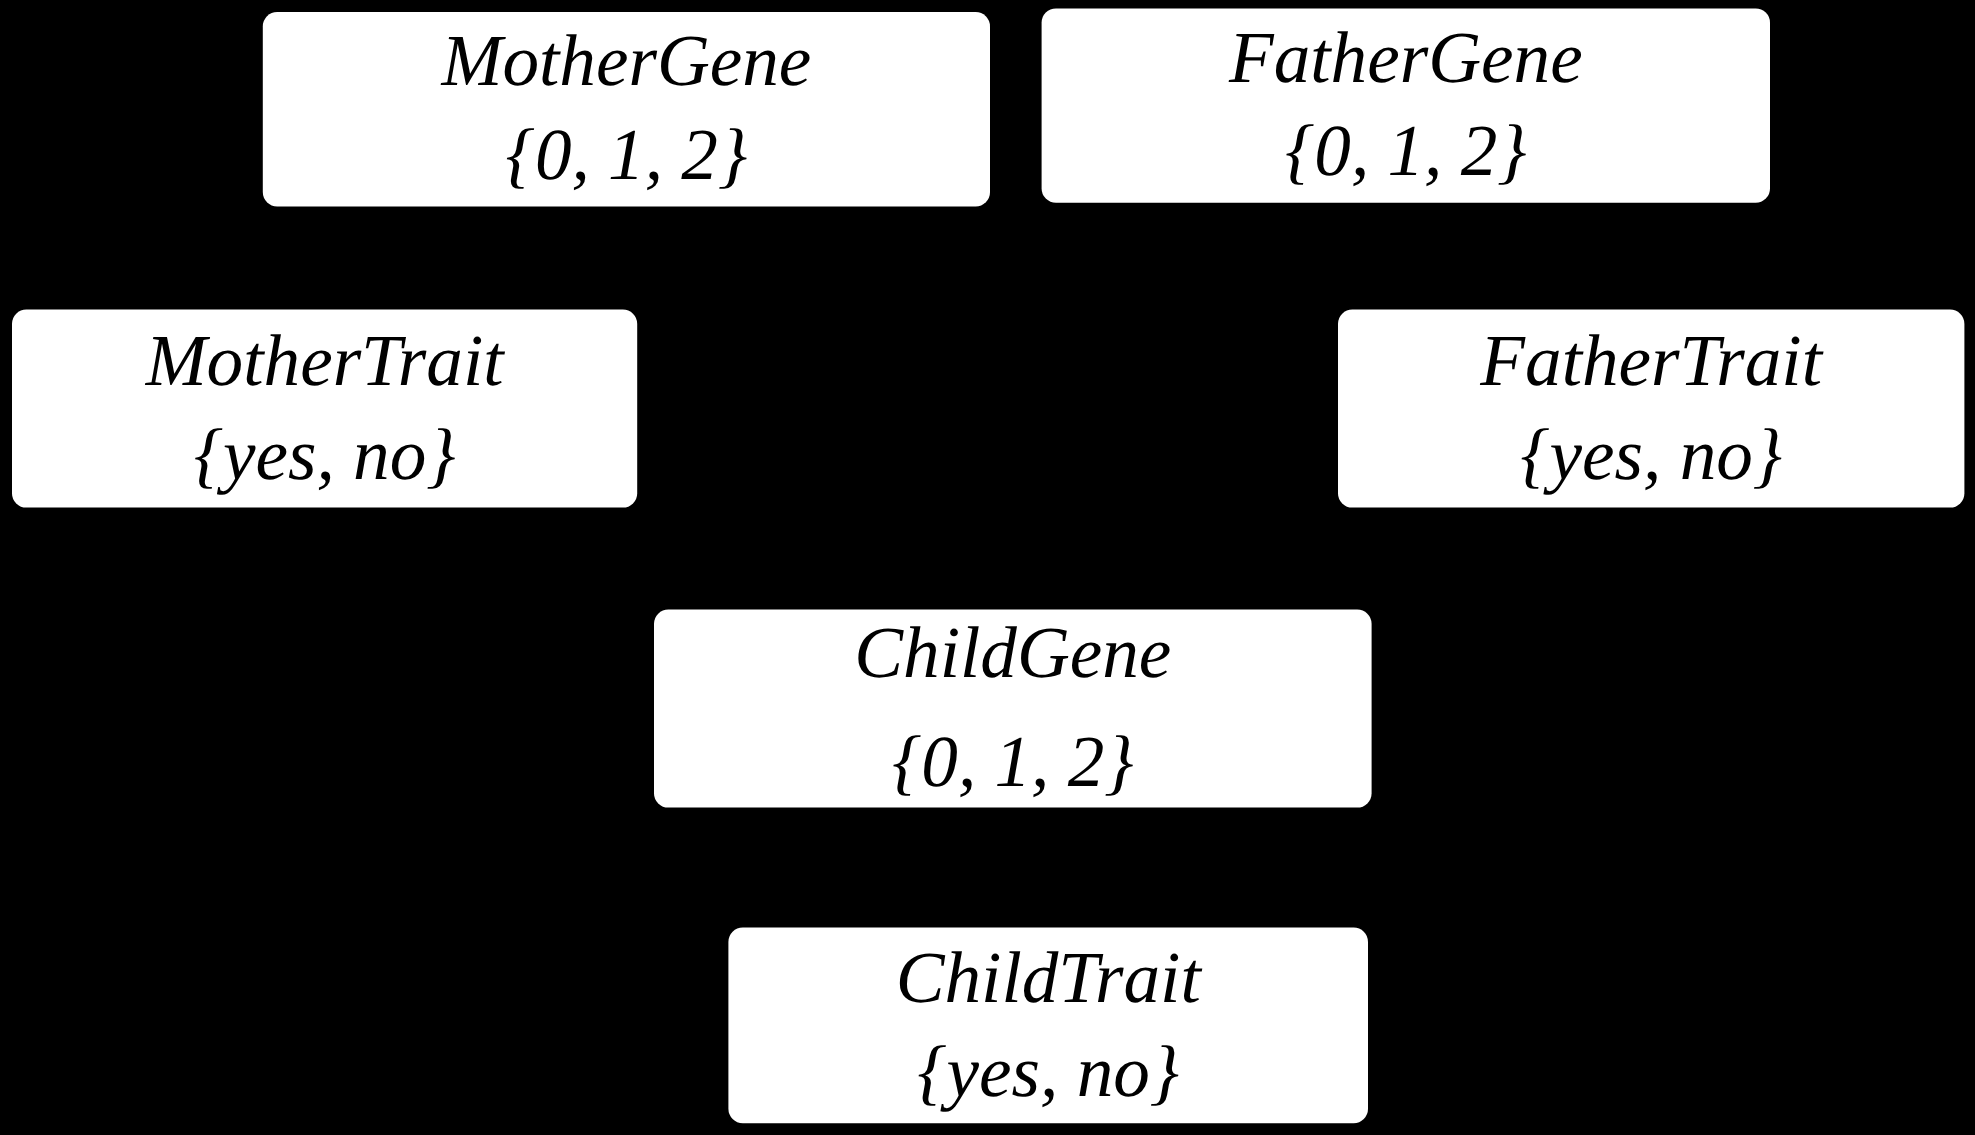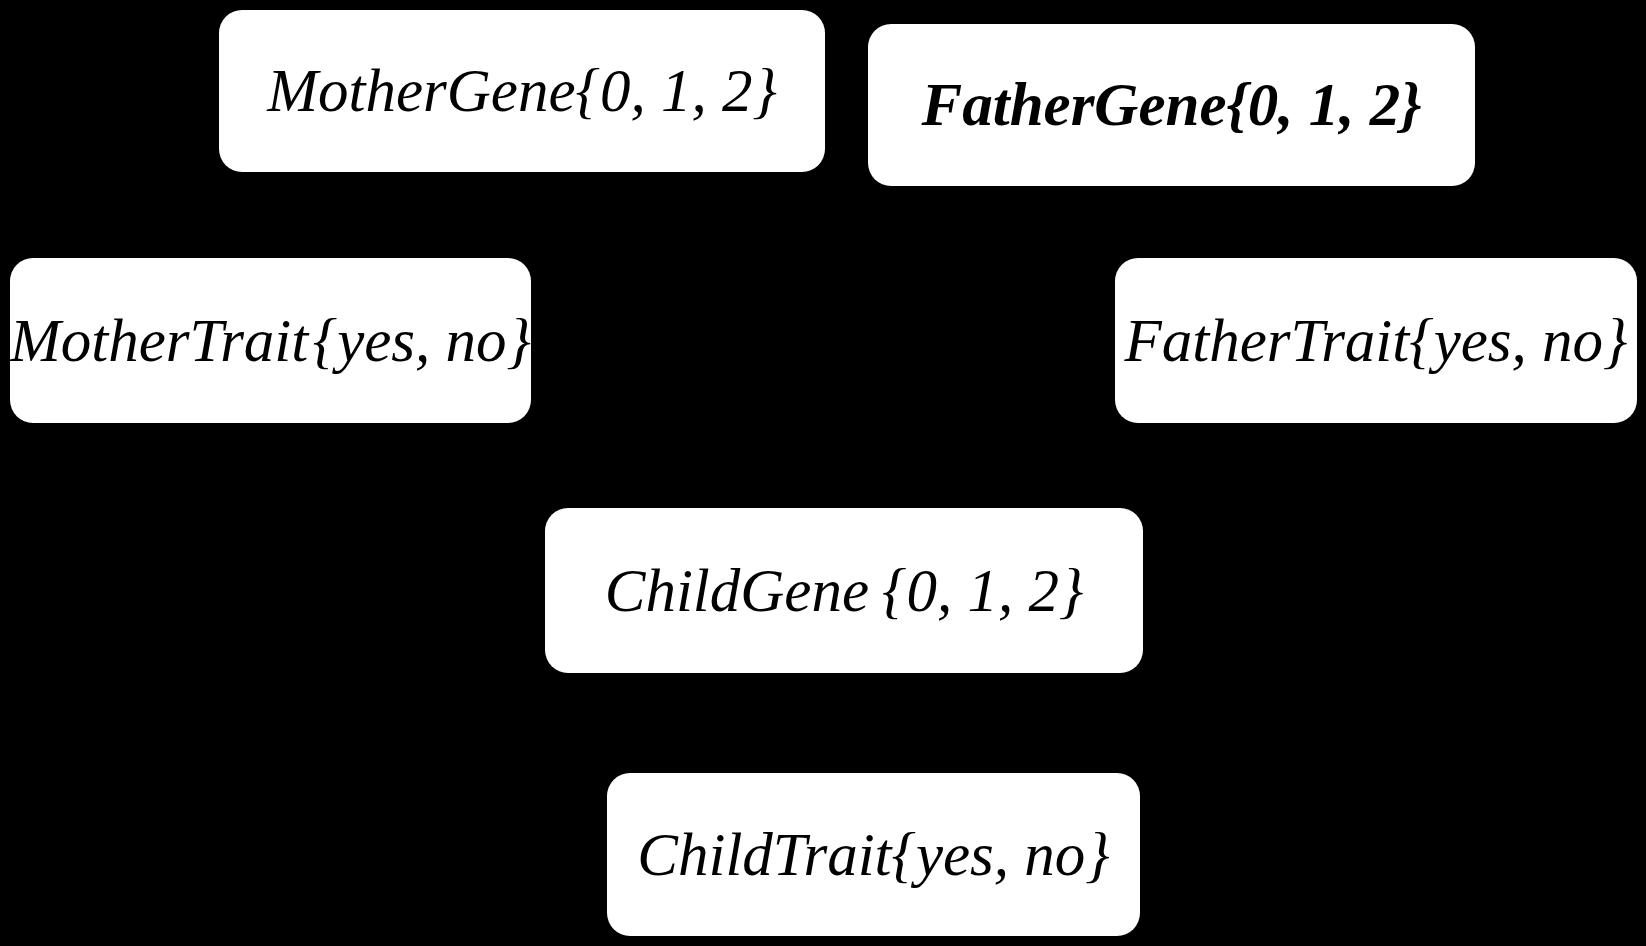--- a/index.html
+++ b/index.html
@@ -11,23 +11,23 @@
     position: relative;
     width: 1646px;
     height: 946px;
     background: #000000;
     overflow: hidden;
     font-family: "Liberation Serif", serif;
   }
   .node {
     position: absolute;
     background: #ffffff;
-    border-radius: 23px;
+    border-radius: 12px;
     display: flex;
-    flex-direction: row;
+    flex-direction: column;
     align-items: center;
     justify-content: center;
     text-align: center;
   }
   .node-name, .node-domain {
     font-style: italic;
     font-size: 61px;
     line-height: 78px;
     color: #000000;
     white-space: nowrap;
@@ -36,26 +36,26 @@
 </head>
 <body>
 
 <div id="canvas">
 
   <div class="node" style="left:219px; top:10px; width:606px; height:162px;">
     <div class="node-name">MotherGene</div>
     <div class="node-domain">{0, 1, 2}</div>
   </div>
 
-  <div class="node" style="left:868px; top:24px; width:607px; height:162px;font-weight:bold;">
+  <div class="node" style="left:868px; top:7px; width:607px; height:162px;">
     <div class="node-name">FatherGene</div>
     <div class="node-domain">{0, 1, 2}</div>
   </div>
 
-  <div class="node" style="left:10px; top:258px; width:521px; height:165px;justify-content:space-between;">
+  <div class="node" style="left:10px; top:258px; width:521px; height:165px;">
     <div class="node-name">MotherTrait</div>
     <div class="node-domain">{yes, no}</div>
   </div>
 
   <div class="node" style="left:1115px; top:258px; width:522px; height:165px;">
     <div class="node-name">FatherTrait</div>
     <div class="node-domain">{yes, no}</div>
   </div>
 
   <div class="node" style="left:545px; top:508px; width:598px; height:165px;gap:13px;">

